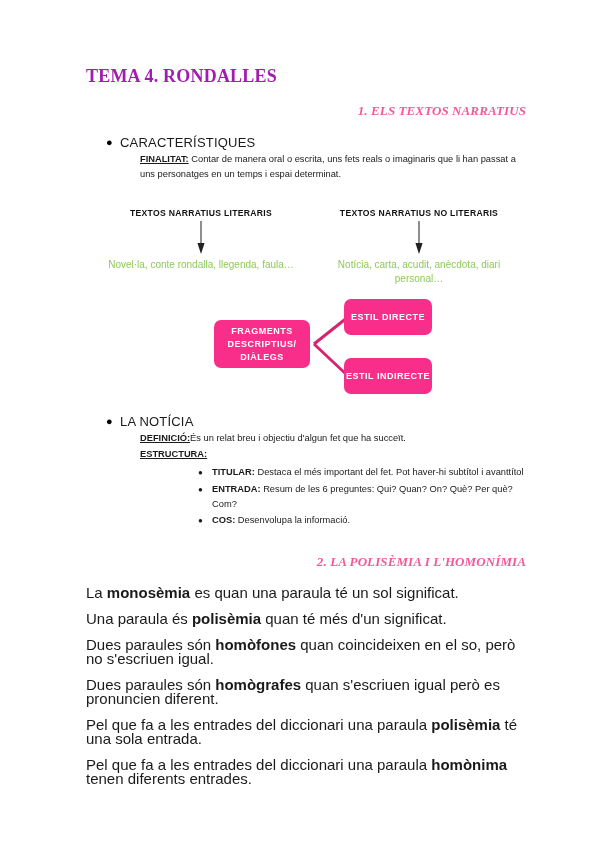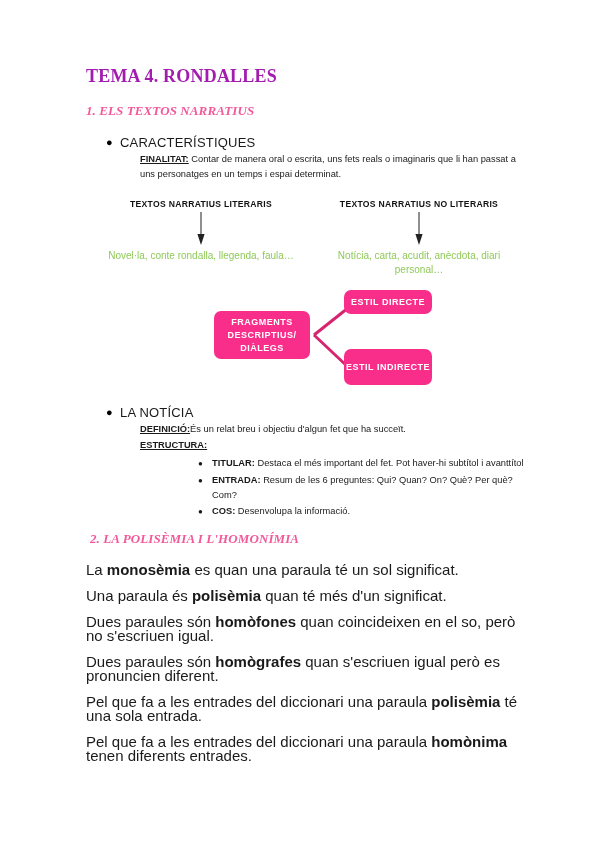--- a/index.html
+++ b/index.html
@@ -39,20 +39,21 @@
     margin: 0 0 16px 0;
   }
   .section-heading {
     font-family: "Liberation Serif", serif;
     font-style: italic;
     font-weight: bold;
     font-size: 13px;
     color: #F2599B;
     margin: 0 0 16px 0;
     letter-spacing: 0.1px;
+    text-align: right;
   }
   .section-heading.s2 {
     color: #F2599B;
     padding-left: 4px;
   }
 
   
   .bullet-item {
     display: flex;
     align-items: flex-start;
@@ -103,21 +104,21 @@
   }
   .nested-text {
     font-size: 9.3px;
     line-height: 14.5px;
     flex: 1;
   }
   .nested-text b { font-weight: bold; }
 
   
   .arrow-diagram {
-    margin: 18px 0 6px 0;
+    margin: 27px 0 6px 0;
     display: flex;
     justify-content: space-between;
     padding: 0 12px 0 20px;
   }
   .arrow-col {
     width: 190px;
     text-align: center;
   }
   .arrow-col .head {
     font-size: 8.6px;
@@ -165,21 +166,21 @@
     left: 128px;
     top: 28px;
     width: 96px;
     height: 48px;
     padding: 2px 4px;
   }
   .pbox-direct {
     left: 258px;
     top: 7px;
     width: 88px;
-    height: 24px;
+    height: 36px;
   }
   .pbox-indirect {
     left: 258px;
     top: 66px;
     width: 88px;
     height: 36px;
   }
   .connector {
     position: absolute;
     left: 0; top: 0;
@@ -272,21 +273,21 @@
       <div class="nested-item">
         <span class="nested-dot">●</span>
         <span class="nested-text"><b>ENTRADA:</b><span> Resum de les 6 preguntes: Qui? Quan? On? Què? Per què? Com?</span></span>
       </div>
       <div class="nested-item">
         <span class="nested-dot">●</span>
         <span class="nested-text"><b>COS:</b><span> Desenvolupa la informació.</span></span>
       </div>
     </div>
 
-    <h2 class="section-heading s2" style="margin-top:12px"> 2. LA POLISÈMIA I L'HOMONÍMIA</h2>
+    <h2 class="section-heading s2" style="margin-top:26px"> 2. LA POLISÈMIA I L'HOMONÍMIA</h2>
 
     <p class="body-para"><span>La </span><b>monosèmia</b><span> es quan una paraula té un sol significat.</span></p>
 
     <p class="body-para"><span>Una paraula és </span><b>polisèmia</b><span> quan té més d'un significat.</span></p>
 
     <p class="body-para"><span>Dues paraules són </span><b>homòfones</b><span> quan coincideixen en el so, però no s'escriuen igual.</span></p>
 
     <p class="body-para"><span>Dues paraules són </span><b>homògrafes</b><span> quan s'escriuen igual però es pronuncien diferent.</span></p>
 
     <p class="body-para"><span>Pel que fa a les entrades del diccionari una paraula </span><b>polisèmia</b><span> té una sola entrada.</span></p>

